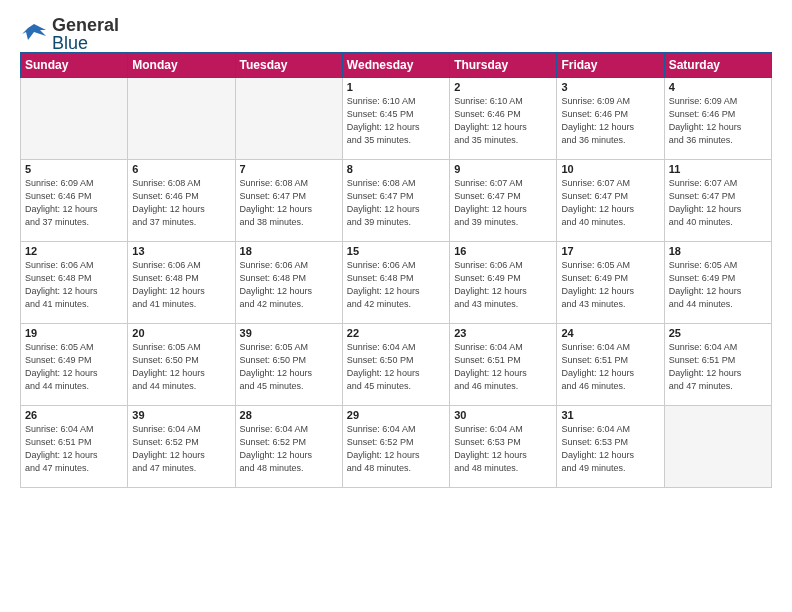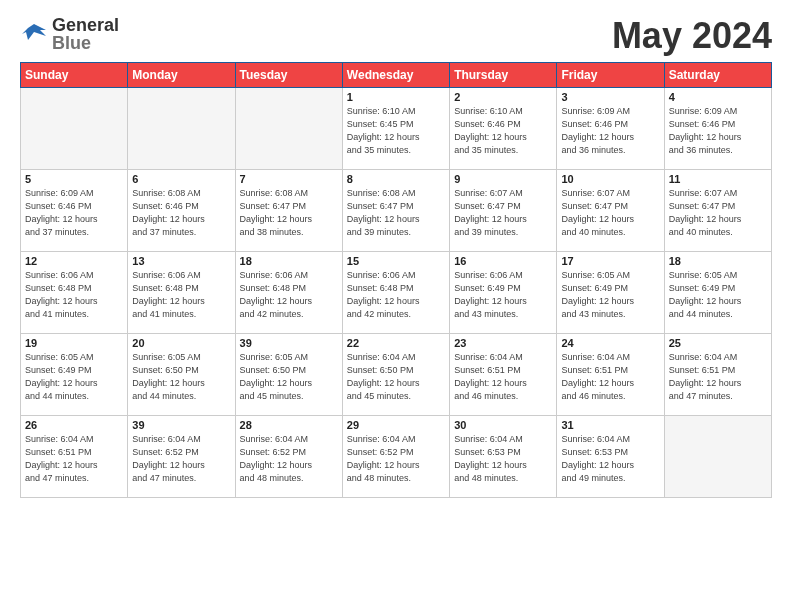--- a/index.html
+++ b/index.html
@@ -13,41 +13,41 @@
     .page {
       width: 792px;
       height: 612px;
       padding: 16px 20px 10px 20px;
       background: #fff;
     }
     .header {
       display: flex;
       justify-content: space-between;
       align-items: flex-start;
-      margin-bottom: 6px;
+      margin-bottom: 0;
     }
     .logo {
       display: flex;
       align-items: center;
       gap: 4px;
     }
     .logo-text {
       display: flex;
       flex-direction: column;
       line-height: 1;
     }
     .logo-general {
       font-size: 18px;
       font-weight: bold;
       color: #333;
     }
     .logo-blue {
       font-size: 18px;
-      font-weight: bold;
-      color: #737373;
+      font-weight: normal;
+      color: #0c4a6e;
     }
     .logo-bird {
       width: 28px;
       height: 28px;
     }
     .title-block {
       text-align: right;
     }
     .cal-title {
       font-size: 36px;
@@ -58,21 +58,21 @@
     .cal-subtitle {
       font-size: 15px;
       color: #555;
     }
     .calendar {
       width: 100%;
       border-collapse: collapse;
       table-layout: fixed;
     }
     .calendar th {
-      background: #ef4444;
+      background: #be185d;
       color: #fff;
       font-size: 12px;
       font-weight: bold;
       padding: 5px 4px;
       text-align: left;
       border: 1px solid #1a5a9a;
     }
     .calendar td {
       vertical-align: top;
       border: 1px solid #ccc;
@@ -106,21 +106,20 @@
     <div class="logo">
       <svg class="logo-bird" viewBox="0 0 28 28" xmlns="http://www.w3.org/2000/svg">
         <polygon points="14,4 26,10 20,10 26,16 14,12 8,20 6,12 2,14 8,8 14,4" fill="#2a6db5"></polygon>
       </svg>
       <div class="logo-text">
         <span class="logo-general">General</span>
         <span class="logo-blue">Blue</span>
       </div>
     </div>
     <div class="title-block">
-      <div class="cal-title">May 2024</div>
     </div>
   </div>
 
   <table class="calendar">
     <thead>
       <tr>
       <th>Sunday</th>
           <th>Monday</th>
           <th>Tuesday</th>
           <th>Wednesday</th>

